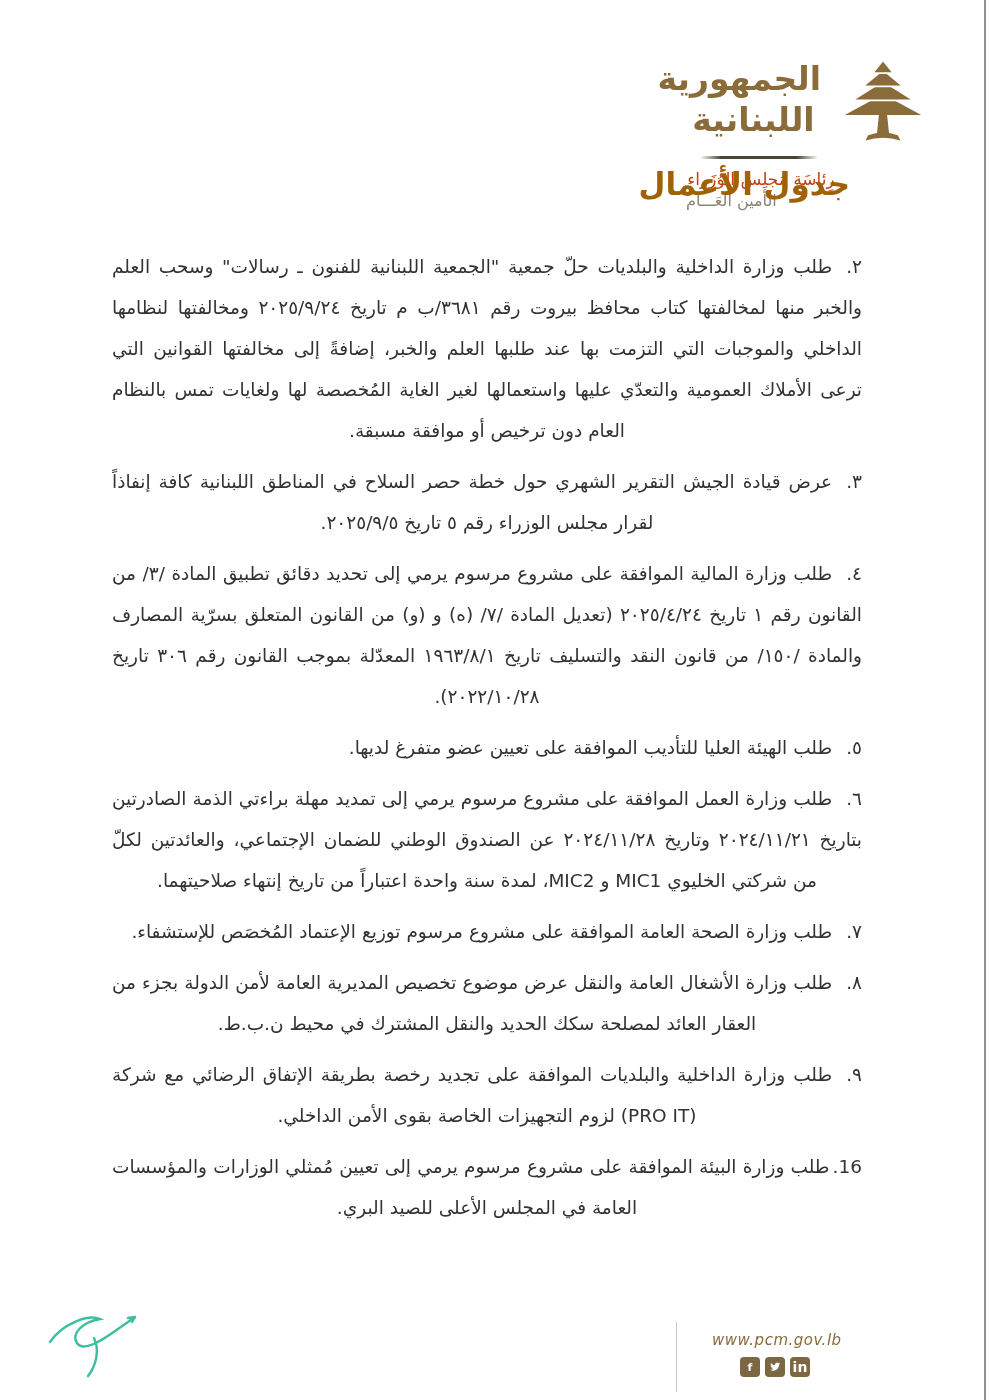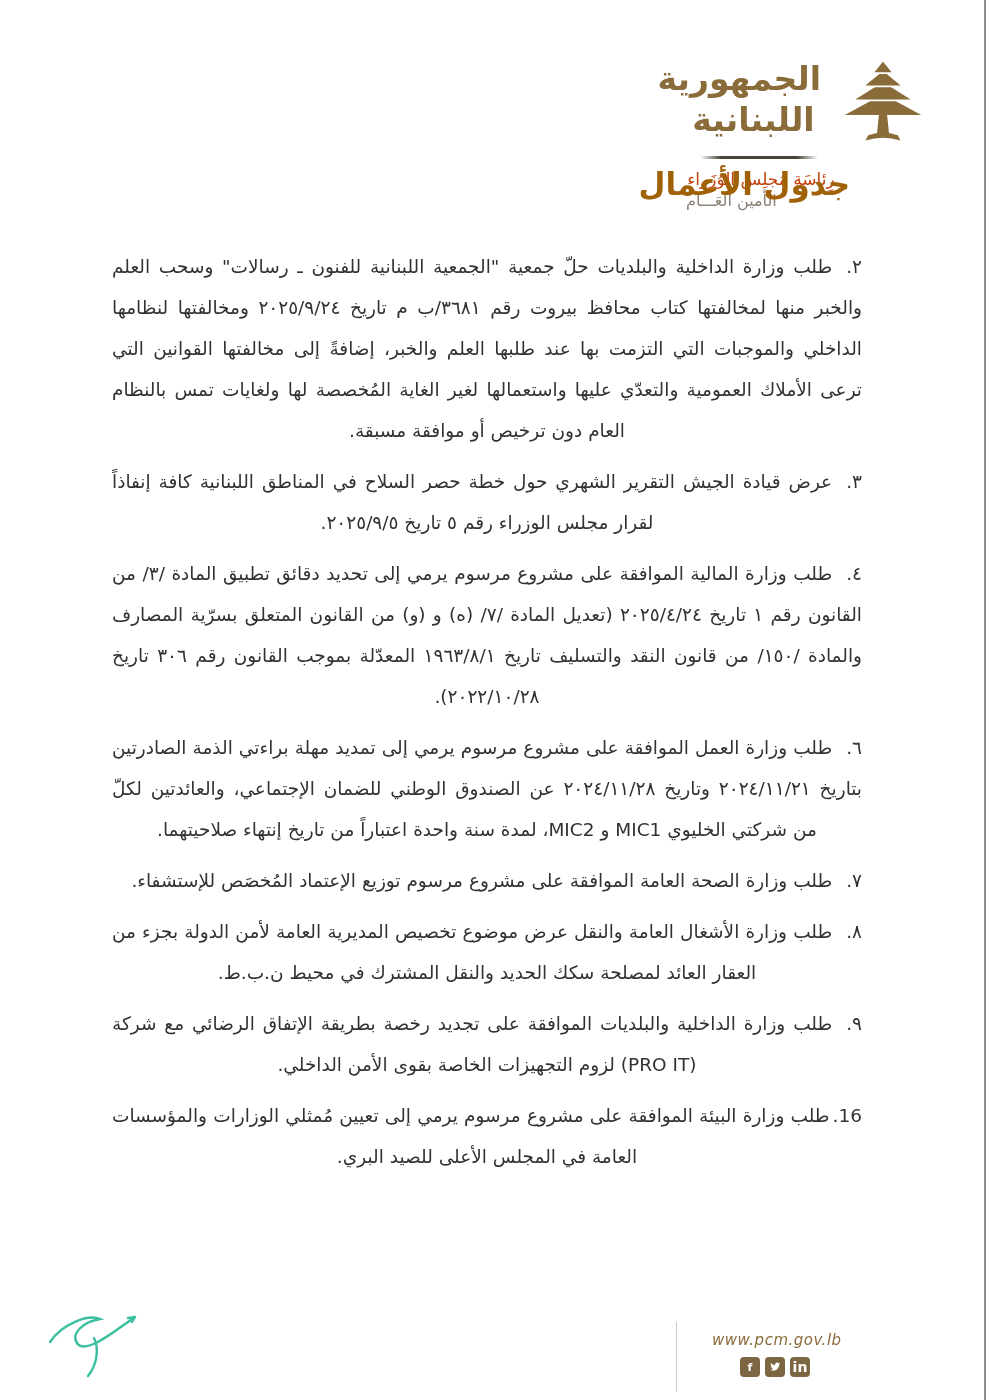--- a/index.html
+++ b/index.html
@@ -191,20 +191,23 @@
   <main class="agenda">
     <p class="item">
       <span class="num">٢.</span><span>طلب وزارة الداخلية والبلديات حلّ جمعية "الجمعية اللبنانية للفنون ـ رسالات" وسحب العلم والخبر منها لمخالفتها كتاب محافظ بيروت رقم ٣٦٨١/ب م تاريخ ٢٠٢٥/٩/٢٤ ومخالفتها لنظامها الداخلي والموجبات التي التزمت بها عند طلبها العلم والخبر، إضافةً إلى مخالفتها القوانين التي ترعى الأملاك العمومية والتعدّي عليها واستعمالها لغير الغاية المُخصصة لها ولغايات تمس بالنظام العام دون ترخيص أو موافقة مسبقة.</span>
     </p>
     <p class="item">
       <span class="num">٣.</span><span>عرض قيادة الجيش التقرير الشهري حول خطة حصر السلاح في المناطق اللبنانية كافة إنفاذاً لقرار مجلس الوزراء رقم ٥ تاريخ ٢٠٢٥/٩/٥.</span>
     </p>
     <p class="item">
       <span class="num">٤.</span><span>طلب وزارة المالية الموافقة على مشروع مرسوم يرمي إلى تحديد دقائق تطبيق المادة /٣/ من القانون رقم ١ تاريخ ٢٠٢٥/٤/٢٤ (تعديل المادة /٧/ (ه) و (و) من القانون المتعلق بسرّية المصارف والمادة /١٥٠/ من قانون النقد والتسليف تاريخ ١٩٦٣/٨/١ المعدّلة بموجب القانون رقم ٣٠٦ تاريخ ٢٠٢٢/١٠/٢٨).</span>
     </p>
+    <p class="item single">
+      <span class="num">٥.</span><span>طلب الهيئة العليا للتأديب الموافقة على تعيين عضو متفرغ لديها.</span>
+    </p>
     <p class="item">
       <span class="num">٦.</span><span>طلب وزارة العمل الموافقة على مشروع مرسوم يرمي إلى تمديد مهلة براءتي الذمة الصادرتين بتاريخ ٢٠٢٤/١١/٢١ وتاريخ ٢٠٢٤/١١/٢٨ عن الصندوق الوطني للضمان الإجتماعي، والعائدتين لكلّ من شركتي الخليوي MIC1 و MIC2، لمدة سنة واحدة اعتباراً من تاريخ إنتهاء صلاحيتهما.</span>
     </p>
     <p class="item single">
       <span class="num">٧.</span><span>طلب وزارة الصحة العامة الموافقة على مشروع مرسوم توزيع الإعتماد المُخصَص للإستشفاء.</span>
     </p>
     <p class="item">
       <span class="num">٨.</span><span>طلب وزارة الأشغال العامة والنقل عرض موضوع تخصيص المديرية العامة لأمن الدولة بجزء من العقار العائد لمصلحة سكك الحديد والنقل المشترك في محيط ن.ب.ط.</span>
     </p>
     <p class="item">

